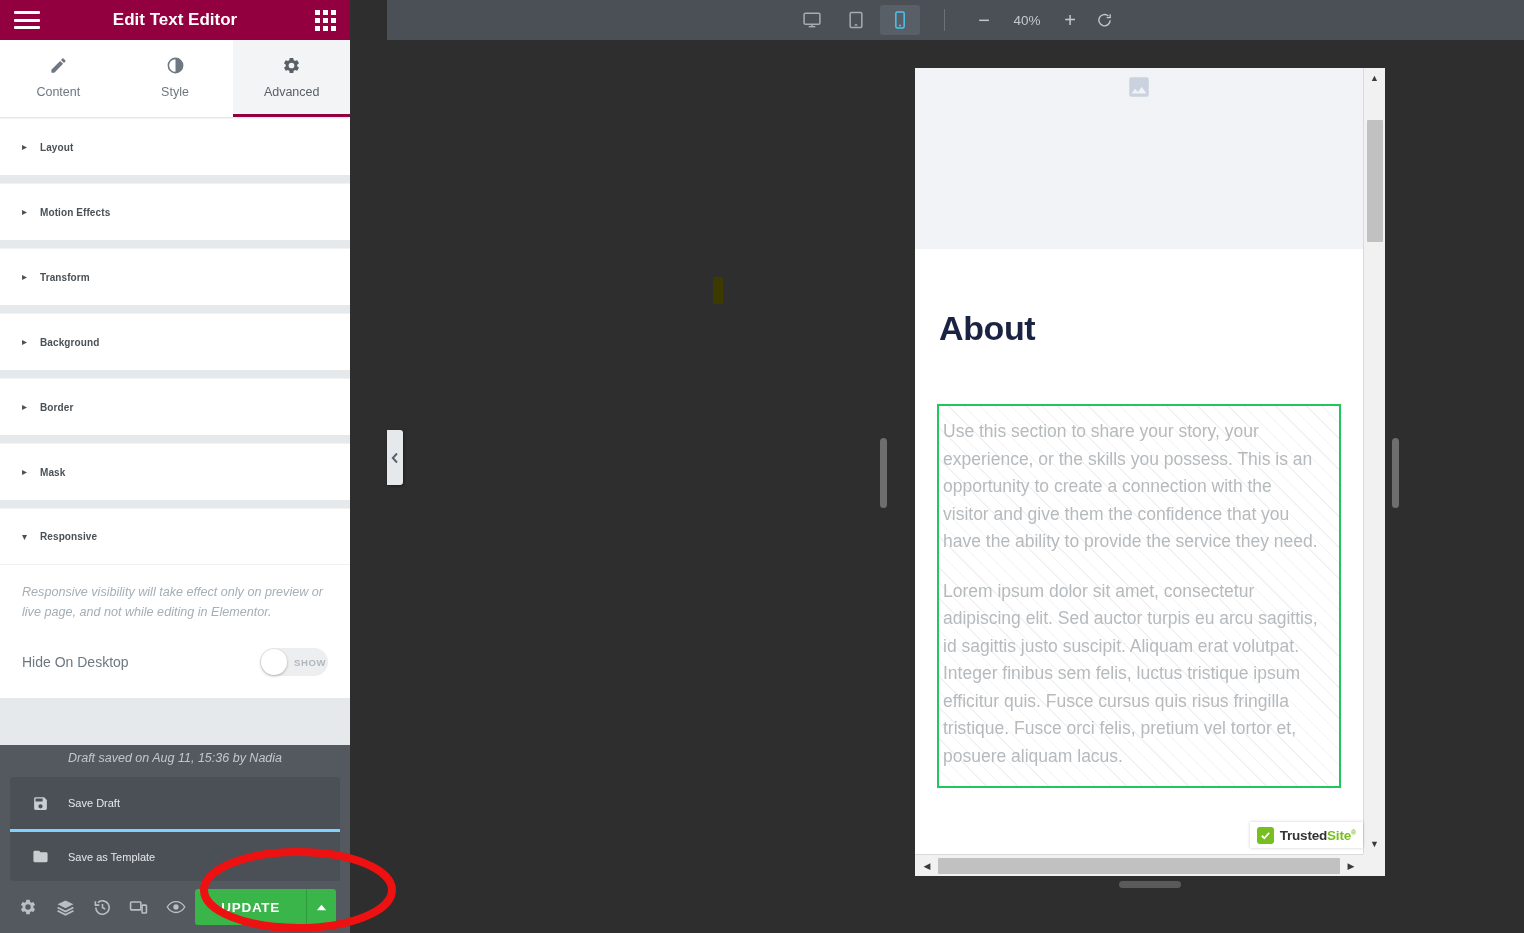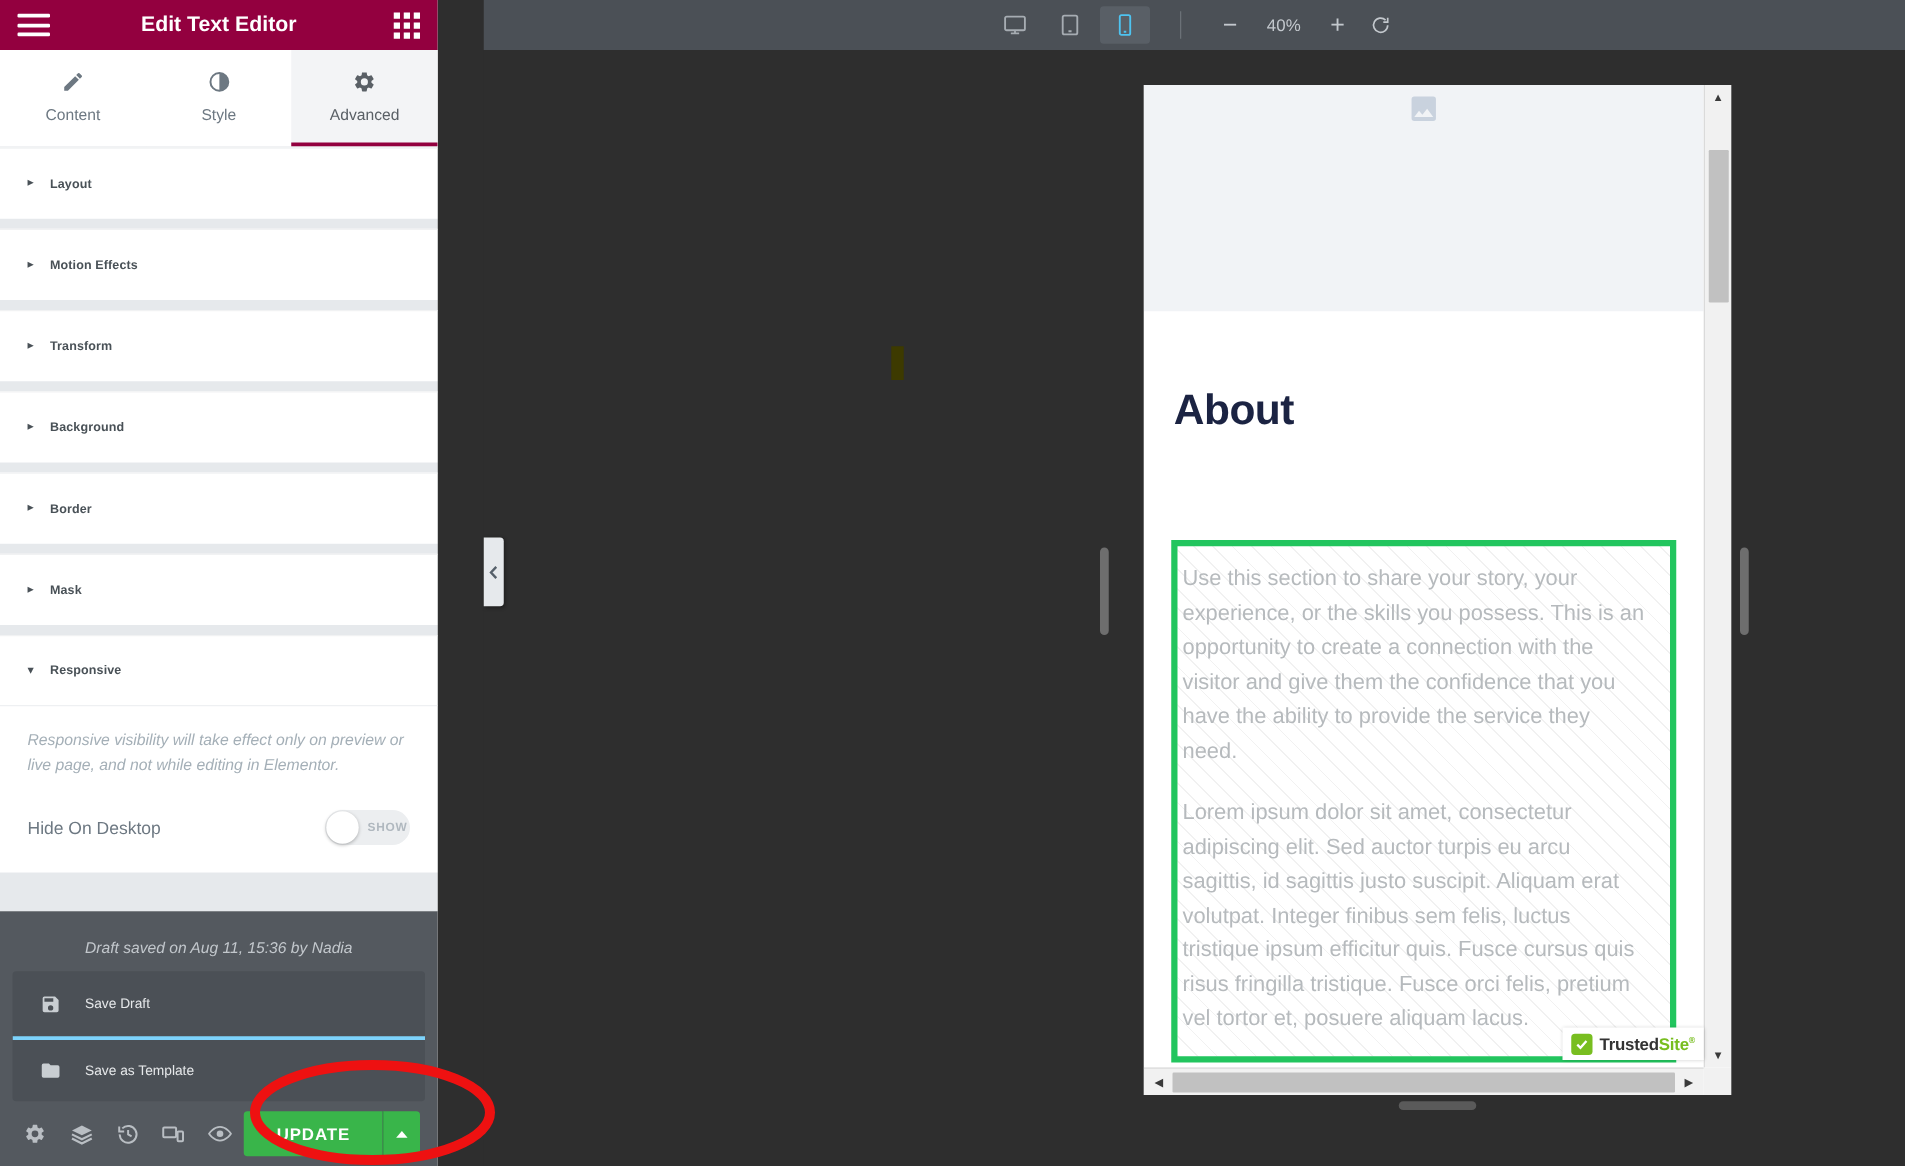--- a/index.html
+++ b/index.html
@@ -65,21 +65,21 @@
   .ctrl-row { display: flex; align-items: center; justify-content: space-between; }
   .ctrl-label { font-size: 14px; color: #6d7882; }
   .switch {
     width: 68px; height: 28px; border-radius: 14px; background: #eceef0;
     display: flex; align-items: center; position: relative; cursor: pointer;
   }
   .switch .knob { width: 26px; height: 26px; border-radius: 50%; background: #ffffff; box-shadow: 0 1px 3px rgba(0,0,0,.28); margin-left: 1px; }
   .switch .sw-label { font-size: 9.5px; color: #b0b8bf; letter-spacing: .6px; margin-left: 7px; font-weight: bold; }
 
   
-  #panel-footer { flex: 0 0 auto; background: #54595f; padding-top: 20px; }
+  #panel-footer { flex: 0 0 auto; background: #54595f; padding-top: 4px; }
   #draft-note { text-align: center; color: #c2c7cc; font-size: 12.5px; font-style: italic; padding: 2px 0 12px; }
   #save-group { margin: 0 10px; background: #4b5056; border-radius: 3px; overflow: hidden; }
   .save-item {
     height: 52px; display: flex; align-items: center; gap: 18px; padding-left: 22px;
     color: #e6e8ea; font-size: 11px; cursor: pointer;
   }
   .save-item + .save-item { border-top: 3px solid #7dd3fc; }
   .save-item .si { width: 18px; display: flex; align-items: center; color: #c9ced2; }
   #bottom-bar {
     height: 52px; display: flex; align-items: center; gap: 0;
@@ -154,21 +154,21 @@
   #device-inner { position: absolute; left: 0; top: 0; right: 22px; bottom: 22px; background: #ffffff; overflow: hidden; }
   #hero-image {
     margin: 0; height: 181px; background: #f1f3f6;
     display: flex; align-items: flex-start; justify-content: center; padding-top: 6px;
   }
   #about-heading {
     font-size: 34px; font-weight: 800; color: #1b2342; letter-spacing: -0.4px;
     padding: 60px 24px 0 24px;
   }
   #text-widget {
-    margin: 84px 22px 0 22px; border: 5px solid #22c55e; position: relative;
+    margin: 56px 22px 0 22px; border: 2px solid #22c55e; position: relative;
     padding: 12px 17px 16px 4px;
   }
   #text-widget::before {
     content: ""; position: absolute; inset: 0;
     background: repeating-linear-gradient(45deg, rgba(0,0,0,0.055) 0 1px, rgba(0,0,0,0) 1px 11px);
     pointer-events: none;
   }
   #text-widget p {
     color: #b6babd; font-size: 17.5px; line-height: 27.5px; margin: 0 0 22px 0;
     position: relative; z-index: 1;

